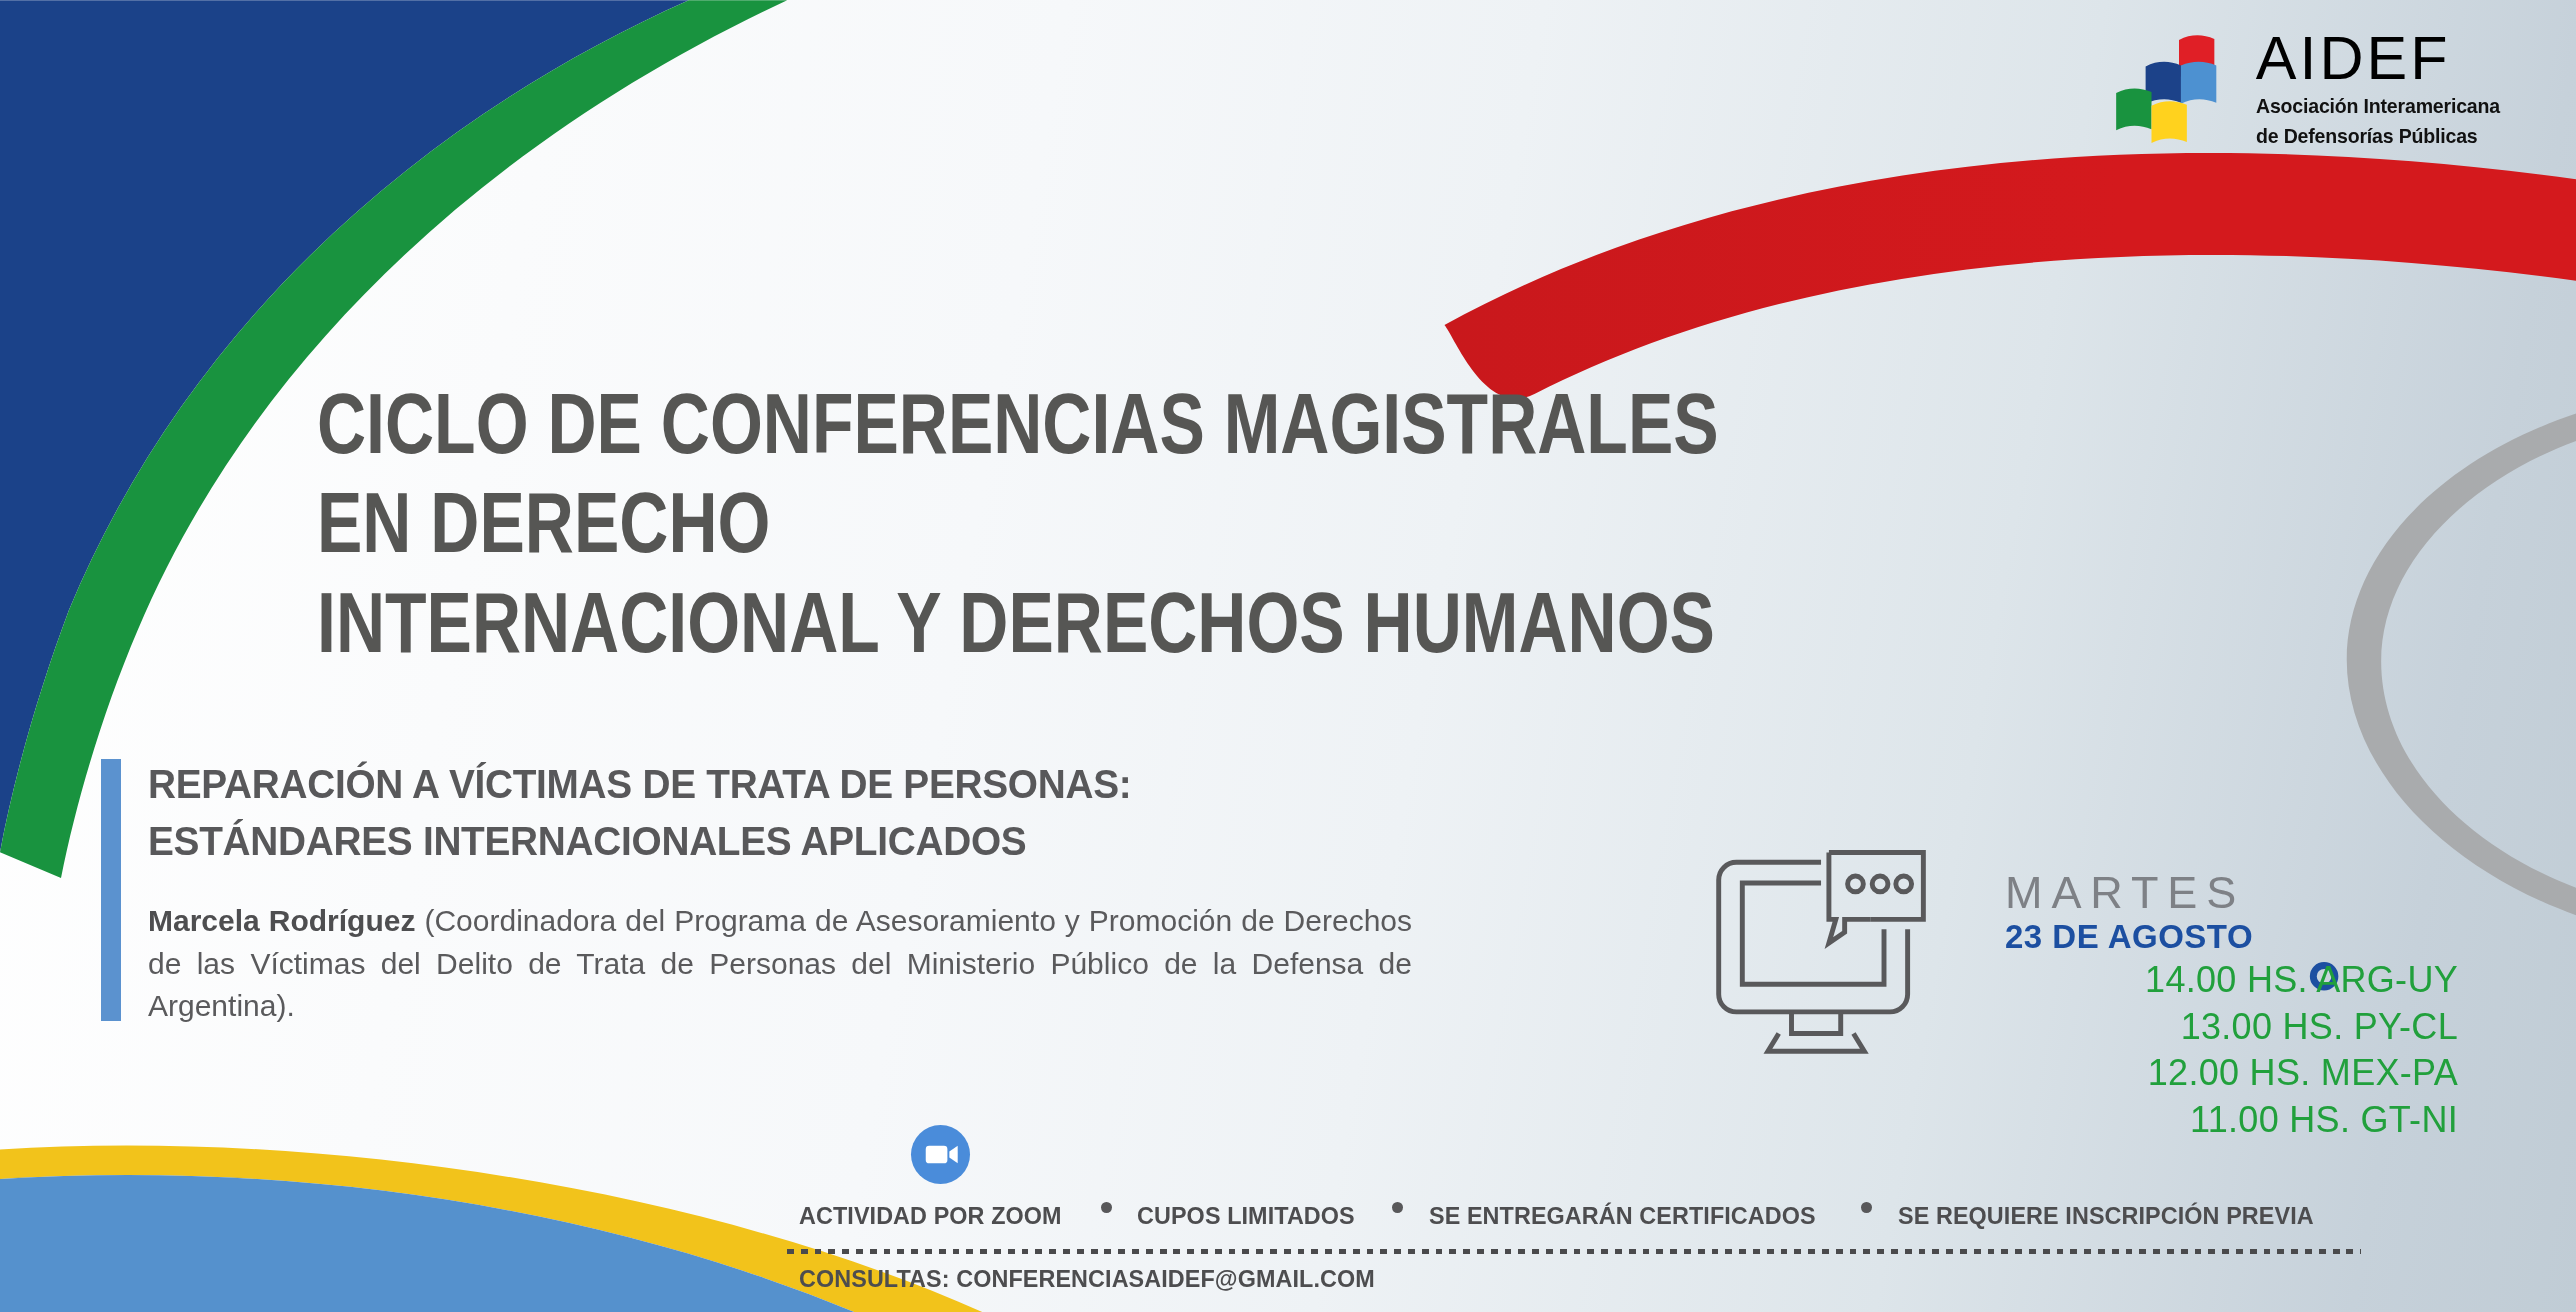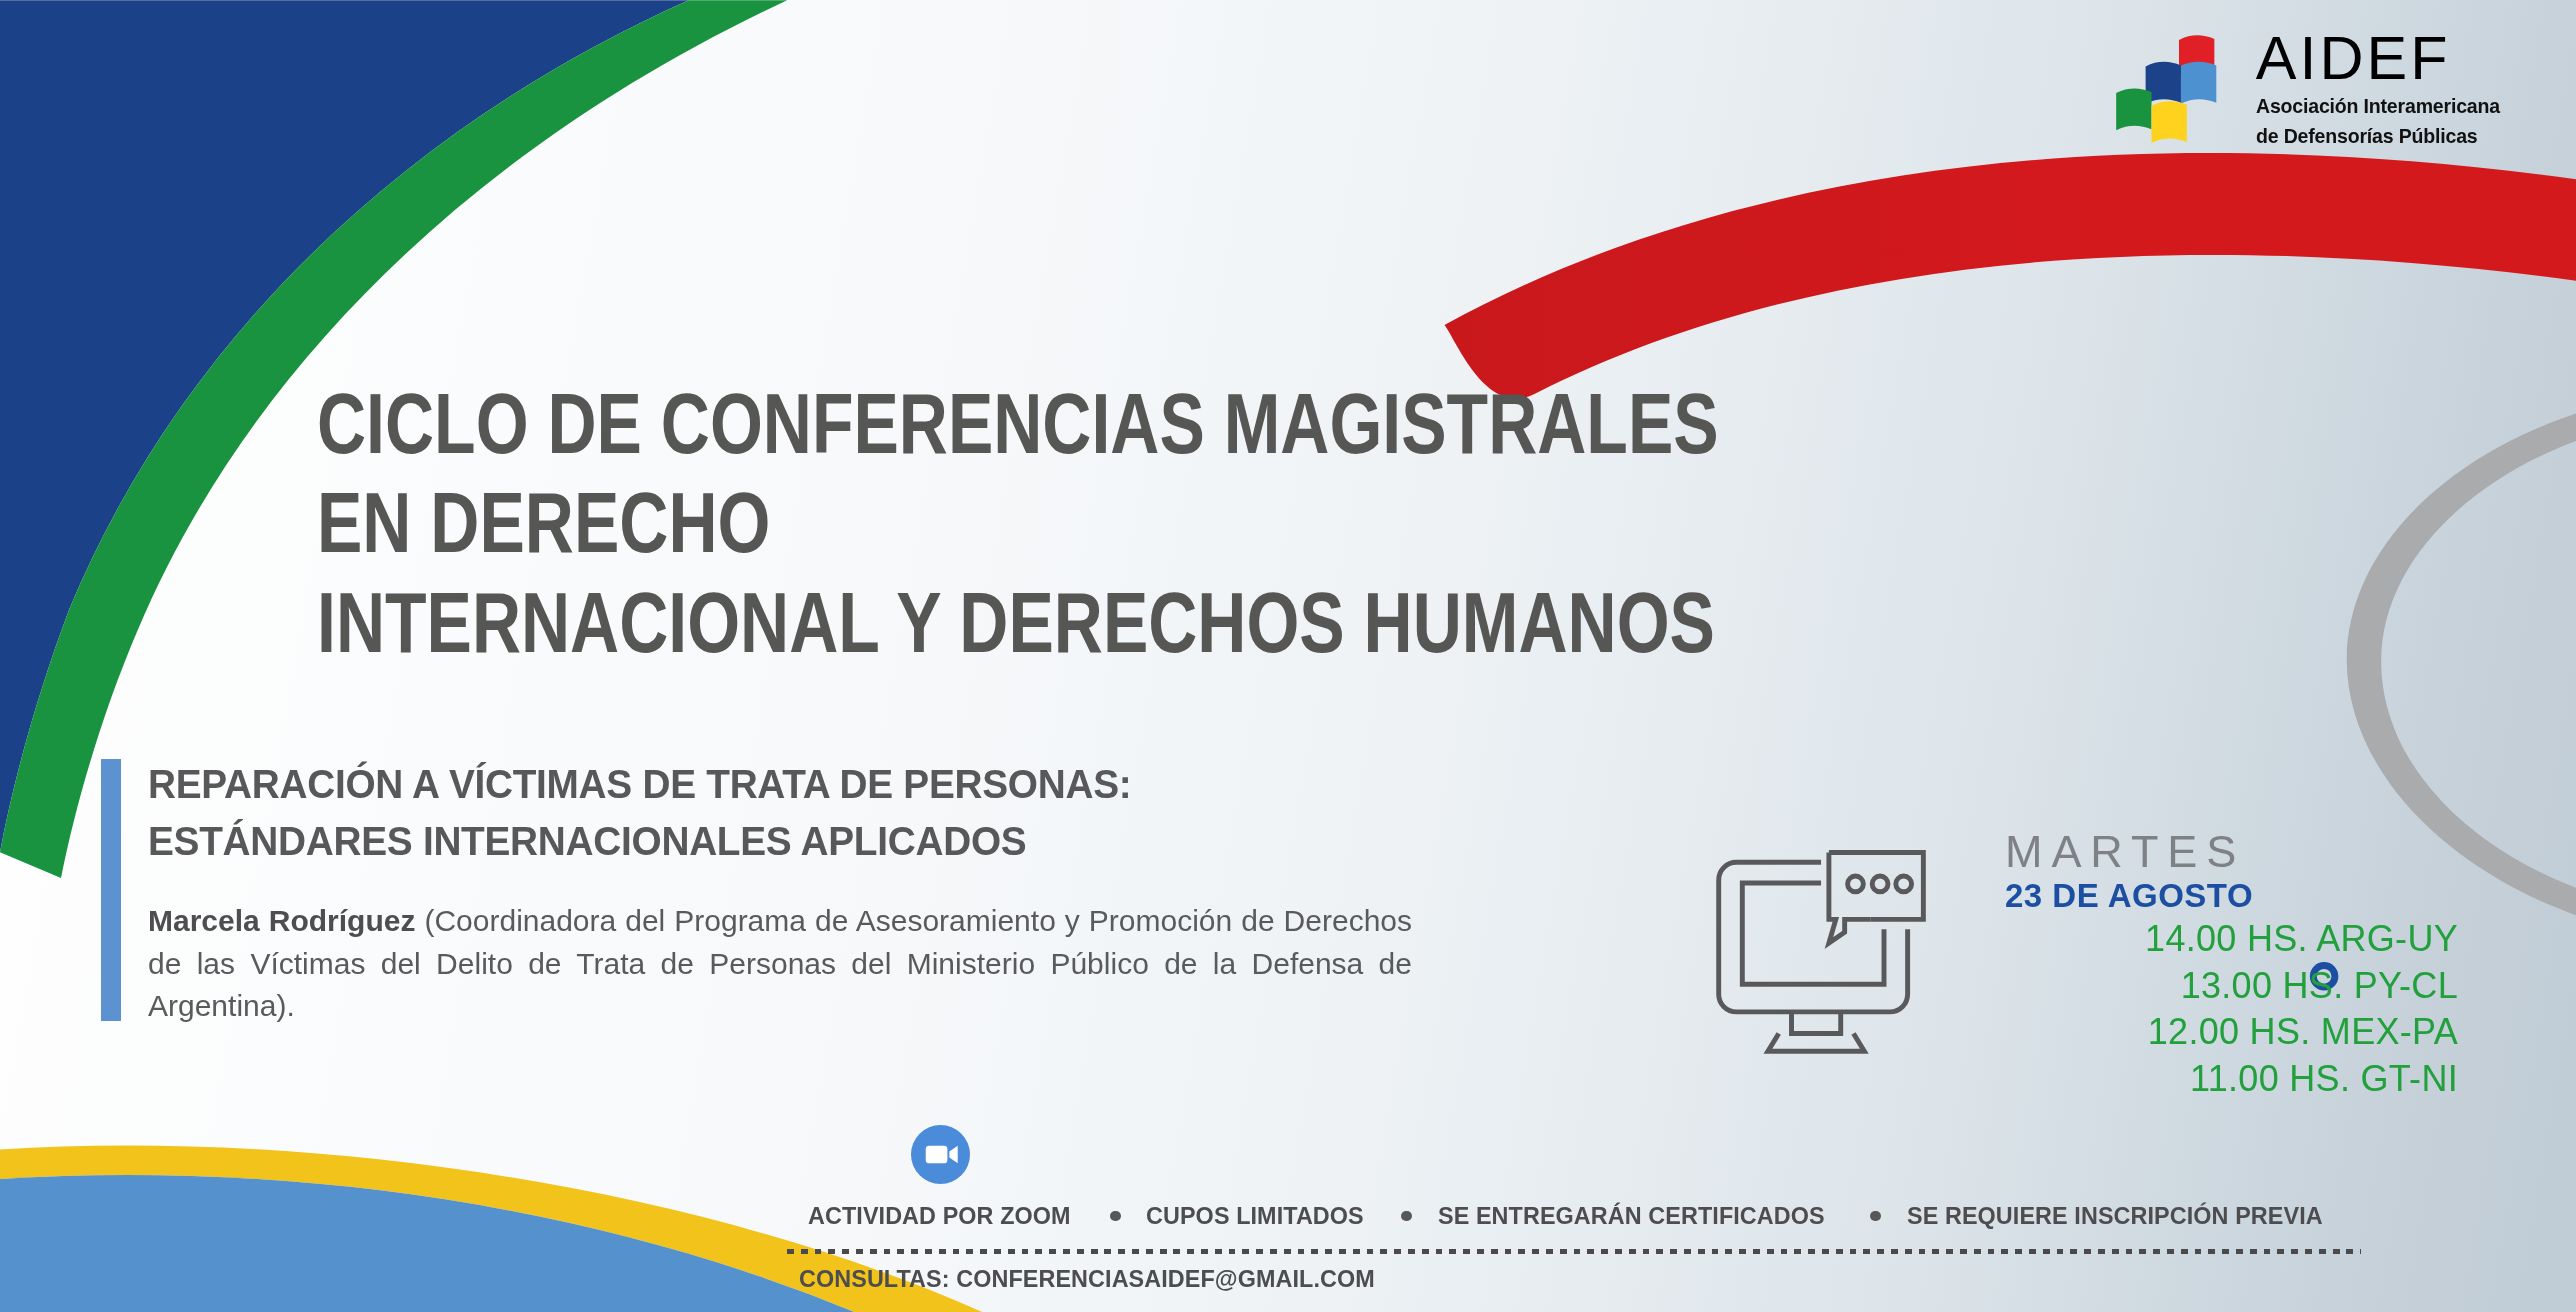--- a/index.html
+++ b/index.html
@@ -126,21 +126,21 @@
     left: 1695px;
     top: 819px;
     width: 256px;
     height: 246px;
   }
 
   
   .date-block {
     position: absolute;
     left: 2005px;
-    top: 827px;
+    top: 868px;
     width: 453px;
   }
   .date-day {
     font-size: 45px;
     letter-spacing: 8.9px;
     color: #7e8186;
     font-weight: 300;
     line-height: 1.12;
     font-family: "Liberation Sans", sans-serif;
   }
@@ -170,23 +170,22 @@
     width: 61px;
     height: 61px;
   }
 
   
   .info-bar {
     position: absolute;
     left: 799px;
     top: 1202px;
     display: flex;
-    align-items: center;
+    align-items: flex-start;
     white-space: nowrap;
-    margin-left: 9px;
   }
   .info-item {
     font-size: 24.6px;
     font-weight: bold;
     color: #4d4d4f;
     letter-spacing: 0.1px;
     transform: scaleX(0.95);
     transform-origin: left center;
     font-family: "Liberation Sans", sans-serif;
   }

